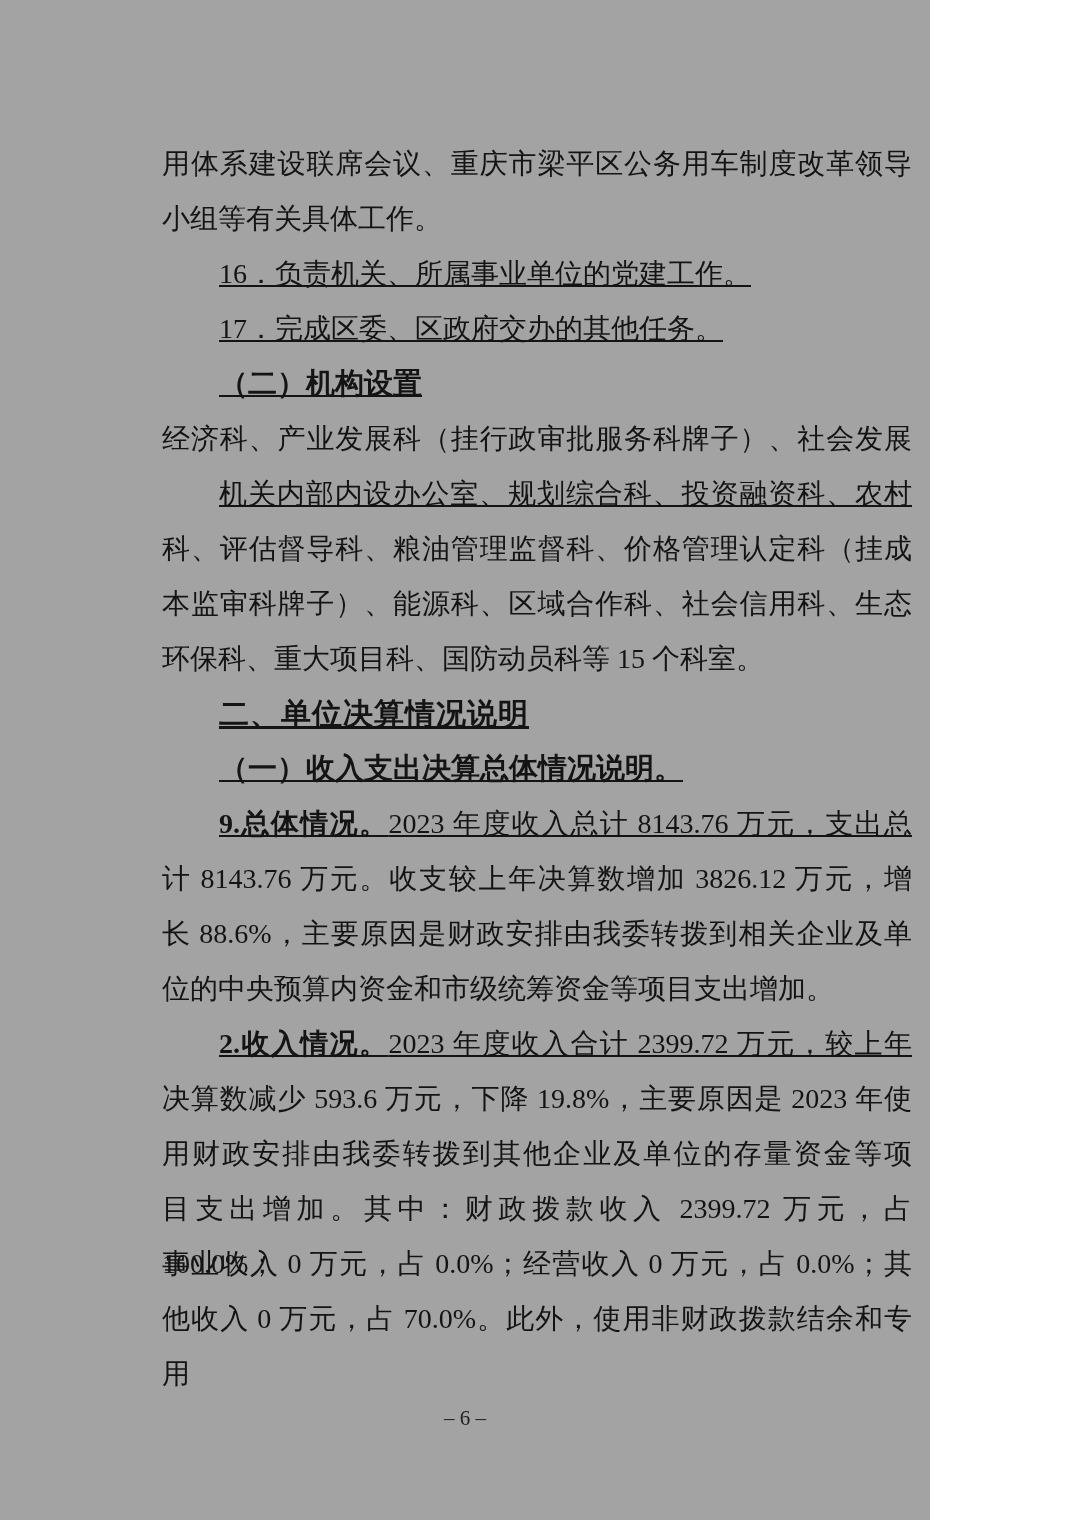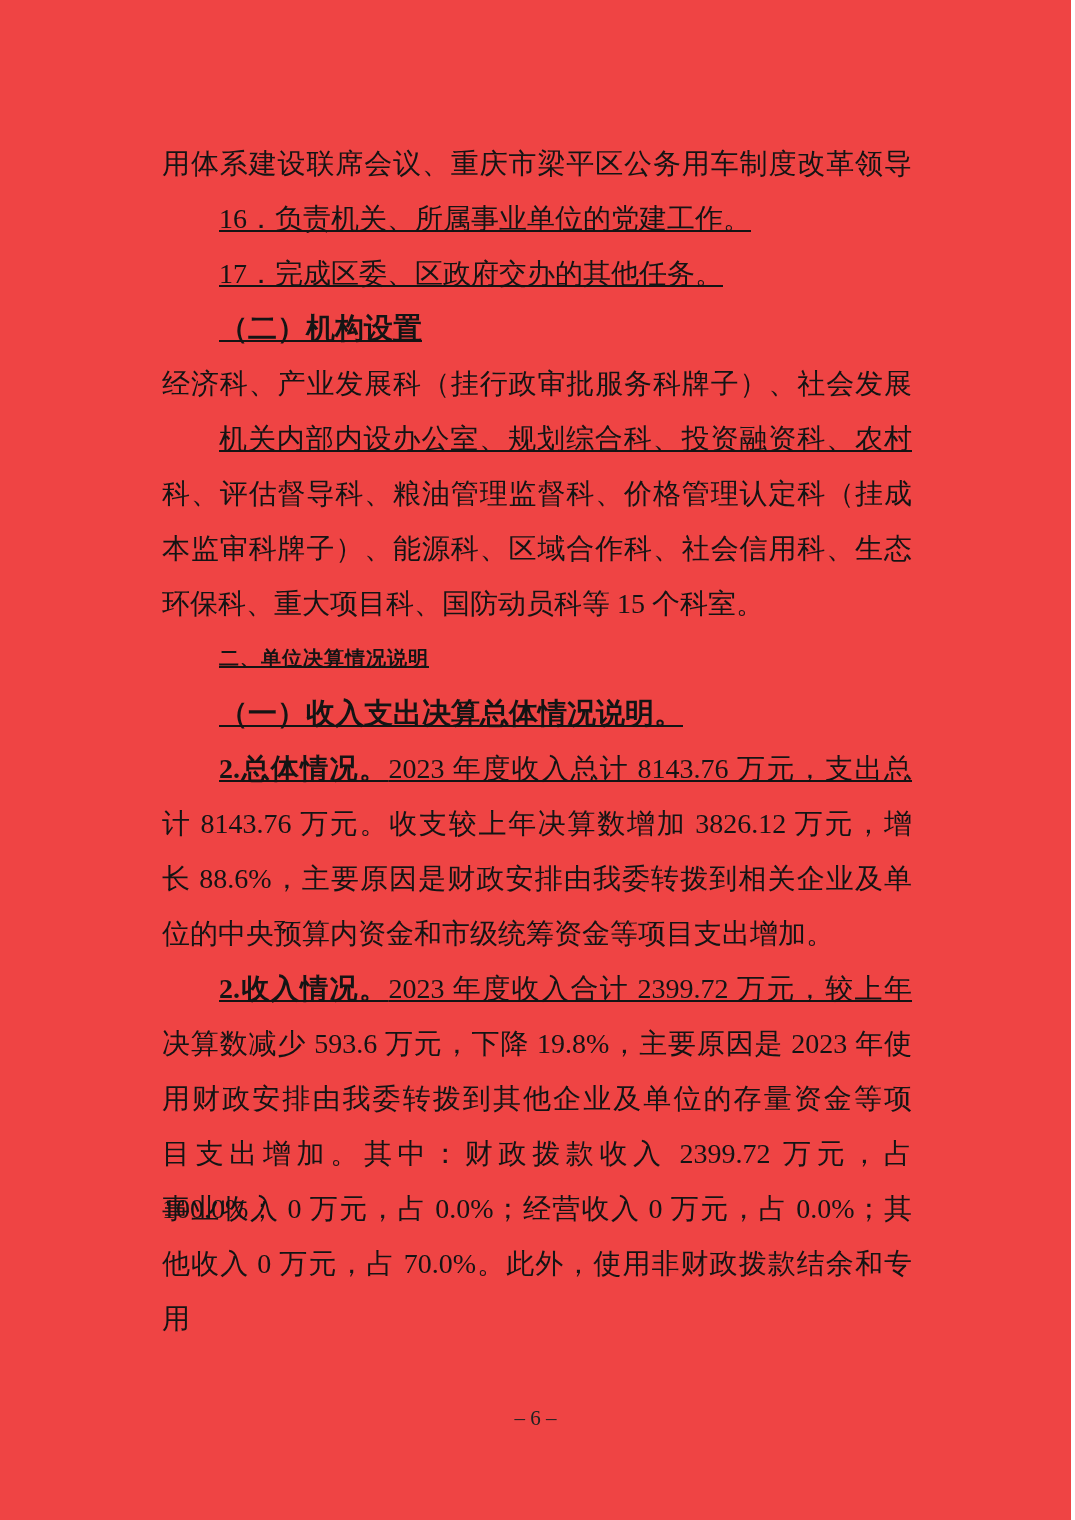--- a/index.html
+++ b/index.html
@@ -2,23 +2,23 @@
 <html><head>
 <meta charset="utf-8">
 <style>
   html, body {
     margin: 0;
     padding: 0;
     background: #ffffff;
   }
   .page {
     position: relative;
-    width: 1071px;
+    width: 930px;
     height: 1520px;
-    background: #ef4444;
+    background: #a3a3a3;
     overflow: hidden;
     color: #141414;
   }
   .content {
     position: absolute;
     left: 162px;
     top: 136px;
     width: 750px;
   }
   .line {
@@ -41,21 +41,21 @@
   }
   
   .line.indent {
     padding-left: 57px;
     text-decoration: underline;
   }
   
   .line.h-hei {
     font-family: "Liberation Sans", "DejaVu Sans", sans-serif;
     font-weight: bold;
-    font-size: 20px;
+    font-size: 30px;
     letter-spacing: 1px;
   }
   
   .line.h-kai {
     font-weight: bold;
     font-size: 29px;
   }
   
   .bp {
     font-weight: bold;
@@ -72,31 +72,32 @@
     font-family: "Liberation Serif", "DejaVu Serif", serif;
     color: #222222;
   }
 </style>
 </head>
 <body>
 
 <div class="page">
   <div class="content" id="doc-lines">
       <div class="line just">用体系建设联席会议、重庆市梁平区公务用车制度改革领导</div>
+      <div class="line end">小组等有关具体工作。</div>
       <div class="line end indent">16．负责机关、所属事业单位的党建工作。</div>
       <div class="line end indent">17．完成区委、区政府交办的其他任务。</div>
       <div class="line end indent h-kai">（二）机构设置</div>
       <div class="line just">经济科、产业发展科（挂行政审批服务科牌子）、社会发展</div>
       <div class="line just indent">机关内部内设办公室、规划综合科、投资融资科、农村</div>
       <div class="line just">科、评估督导科、粮油管理监督科、价格管理认定科（挂成</div>
       <div class="line just">本监审科牌子）、能源科、区域合作科、社会信用科、生态</div>
       <div class="line end">环保科、重大项目科、国防动员科等 15 个科室。</div>
       <div class="line end indent h-hei">二、单位决算情况说明</div>
       <div class="line end indent h-kai">（一）收入支出决算总体情况说明。</div>
-      <div class="line just indent"><span class="bp">2.总体情况。</span>2023 年度收入总计 8143.76 万元，支出总</div>
+      <div class="line just indent"><span class="bp">9.总体情况。</span>2023 年度收入总计 8143.76 万元，支出总</div>
       <div class="line just">计 8143.76 万元。收支较上年决算数增加 3826.12 万元，增</div>
       <div class="line just">长 88.6%，主要原因是财政安排由我委转拨到相关企业及单</div>
       <div class="line end">位的中央预算内资金和市级统筹资金等项目支出增加。</div>
       <div class="line just indent"><span class="bp">2.收入情况。</span>2023 年度收入合计 2399.72 万元，较上年</div>
       <div class="line just">决算数减少 593.6 万元，下降 19.8%，主要原因是 2023 年使</div>
       <div class="line just">用财政安排由我委转拨到其他企业及单位的存量资金等项</div>
       <div class="line just">目支出增加。其中：财政拨款收入 2399.72 万元，占 100.0%；</div>
       <div class="line just">事业收入 0 万元，占 0.0%；经营收入 0 万元，占 0.0%；其</div>
       <div class="line just">他收入 0 万元，占 70.0%。此外，使用非财政拨款结余和专用</div>
     </div>

